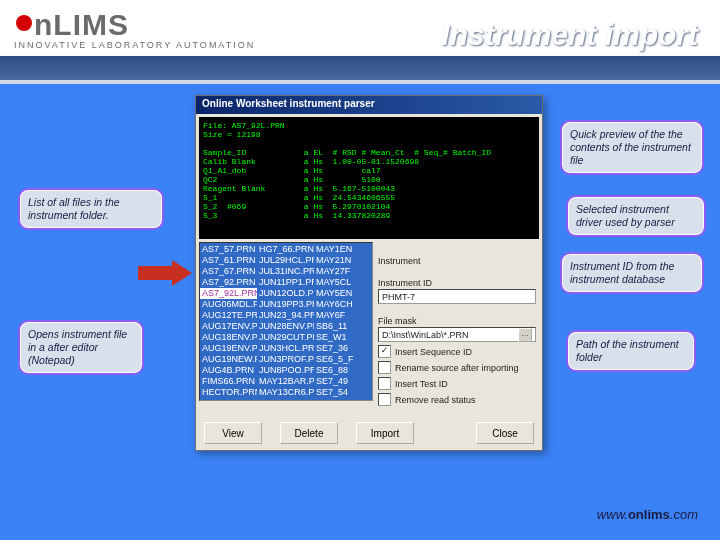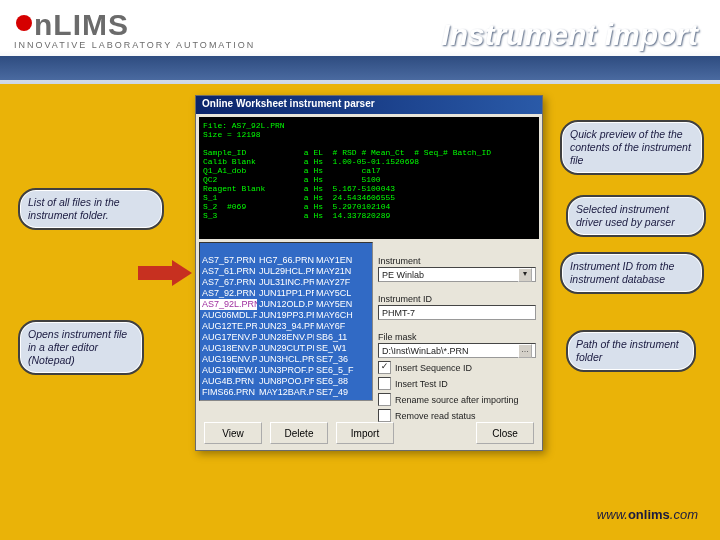--- a/index.html
+++ b/index.html
@@ -1,42 +1,42 @@
 <!DOCTYPE html>
 <html><head>
 <meta charset="utf-8">
 <style>
 html,body{margin:0;padding:0;width:720px;height:540px;font-family:Arial,Helvetica,sans-serif;background:#fff;overflow:hidden}
-.page{position:relative;width:720px;height:540px;background:#eab308}
+.page{position:relative;width:720px;height:540px;background:#3b82f6}
 .topbar{position:absolute;top:0;left:0;right:0;height:84px;background:linear-gradient(to bottom,#fff 0,#fff 60%,#cdd7e6 100%)}
 .logo{position:absolute;top:8px;left:14px;font-size:0}
 .logo .main{font-family:Arial;font-size:30px;font-weight:700;color:#6b6b6b;letter-spacing:1px}
 .logo .red{display:inline-block;width:16px;height:16px;background:#d50000;border-radius:50%;position:relative;top:-4px;margin:0 2px}
 .logo .sub{font-size:9px;letter-spacing:2px;color:#6b6b6b;margin-top:-2px}
 .page-title{position:absolute;top:18px;right:22px;font-size:30px;color:#fff;text-shadow:1px 1px 2px #5a6a85;font-style:italic;font-weight:700}
 .bluebar{position:absolute;top:56px;left:0;right:0;height:24px;background:linear-gradient(to bottom,#2e4c80,#4a6aa0)}
 .dialog{position:absolute;top:95px;left:195px;width:346px;height:354px;background:#e8e5da;border:1px solid #6b6b6b;box-shadow:3px 3px 8px rgba(0,0,0,.35)}
 .dlg-title{height:18px;background:linear-gradient(to right,#0a246a,#2a5aa8);color:#fff;font-size:10px;font-weight:700;padding:2px 6px;box-sizing:border-box}
 .preview{margin:3px;height:114px;background:#000;color:#0f0;font-family:'Courier New',monospace;font-size:8px;line-height:9px;padding:4px;overflow:hidden;white-space:pre}
 .mid{display:flex;height:162px}
 .filelist{width:172px;margin:0 3px 3px 3px;background:#316ac5;color:#fff;font-family:'MS Sans Serif',Arial,sans-serif;font-size:9px;overflow:hidden;border:1px inset #888}
 .filelist .cols{display:flex}
-.filecol{width:57px;padding:12px 0}
+.filecol{width:57px;padding:1px 0}
 .fileitem{padding:0 2px;line-height:11px;white-space:nowrap;overflow:hidden}
 .fileitem.sel{background:#fff;color:#a030a0}
 .rightpane{flex:1;padding:2px 6px 2px 2px;font-size:9px;color:#222}
 .fld-label{margin-top:12px;margin-bottom:1px}
 .fld{width:100%;border:1px inset #999;background:#fff;font-size:9px;height:15px;padding:1px 3px;box-sizing:border-box;display:flex;align-items:center;justify-content:space-between}
 .fld .dd{width:12px;height:12px;background:#d4d0c8;border:1px outset #fff;font-size:8px;line-height:10px;text-align:center}
 .chk-row{display:flex;align-items:center;gap:4px;margin-top:3px;font-size:9px}
 .chk{width:11px;height:11px;border:1px inset #999;background:#fff;font-size:9px;line-height:9px;text-align:center}
-.btnbar{position:absolute;bottom:6px;left:0;right:0;display:flex;padding:0 8px;gap:8px}
+.btnbar{position:absolute;bottom:6px;left:0;right:0;display:flex;padding:0 8px;gap:18px}
 .btn{width:56px;height:20px;background:#e8e5da;border:1px outset #fff;font-size:10px;display:flex;align-items:center;justify-content:center}
 .btnbar .spacer{flex:1}
-.callout{position:absolute;background:#d8e0ec;border:2px solid #404040;border-radius:18px;padding:6px 8px;font-size:10.5px;font-style:italic;color:#1a1a40;line-height:1.25;box-shadow:0 0 0 1px #fff inset}
+.callout{position:absolute;background:#d8e0ec;border:2px solid #8b5cf6;border-radius:10px;padding:6px 8px;font-size:10.5px;font-style:italic;color:#1a1a40;line-height:1.25;box-shadow:0 0 0 1px #fff inset}
 .arrow{position:absolute;top:260px;left:138px;width:54px;height:26px}
 .arrow .stem{position:absolute;top:6px;left:0;width:34px;height:14px;background:#c73020}
 .arrow .head{position:absolute;top:0;left:34px;width:0;height:0;border-left:20px solid #c73020;border-top:13px solid transparent;border-bottom:13px solid transparent}
 .footer-text{position:absolute;bottom:44px;left:40px;right:60px;font-size:12px;font-style:italic;color:#1a1a40;line-height:1.35}
 .footer-url{position:absolute;bottom:18px;right:22px;font-size:13px;font-style:italic;color:#1a1a40}
 .footer-url b{font-style:normal}
 </style>
 </head>
 <body>
 
@@ -126,44 +126,40 @@
               <div class="fileitem">SE6_5_F</div>
               <div class="fileitem">SE6_88</div>
               <div class="fileitem">SE7_49</div>
               <div class="fileitem">SE7_54</div>
               <div class="fileitem">SE7_71</div>
             </div>
         </div>
       </div>
       <div class="rightpane">
         <div class="fld-label">Instrument</div>
-        <div class="fld">
-            <span>PE Winlab</span>
-            <span class="dd">▾</span>
-          </div>
         <div class="fld-label">Instrument ID</div>
         <div class="fld">
             <span>PHMT-7</span>
           </div>
         <div class="fld-label">File mask</div>
         <div class="fld">
             <span>D:\Inst\WinLab\*.PRN</span>
             <span class="dd">…</span>
           </div>
         <div class="chk-row">
             <div class="chk">✓</div>
             <span>Insert Sequence ID</span>
           </div>
         <div class="chk-row">
             <div class="chk"></div>
-            <span>Insert Test ID</span>
+            <span>Rename source after importing</span>
           </div>
         <div class="chk-row">
             <div class="chk"></div>
-            <span>Rename source after importing</span>
+            <span>Insert Test ID</span>
           </div>
         <div class="chk-row">
             <div class="chk"></div>
             <span>Remove read status</span>
           </div>
       </div>
     </div>
     <div class="btnbar">
       <div class="btn">View</div>
       <div class="btn">Delete</div>

